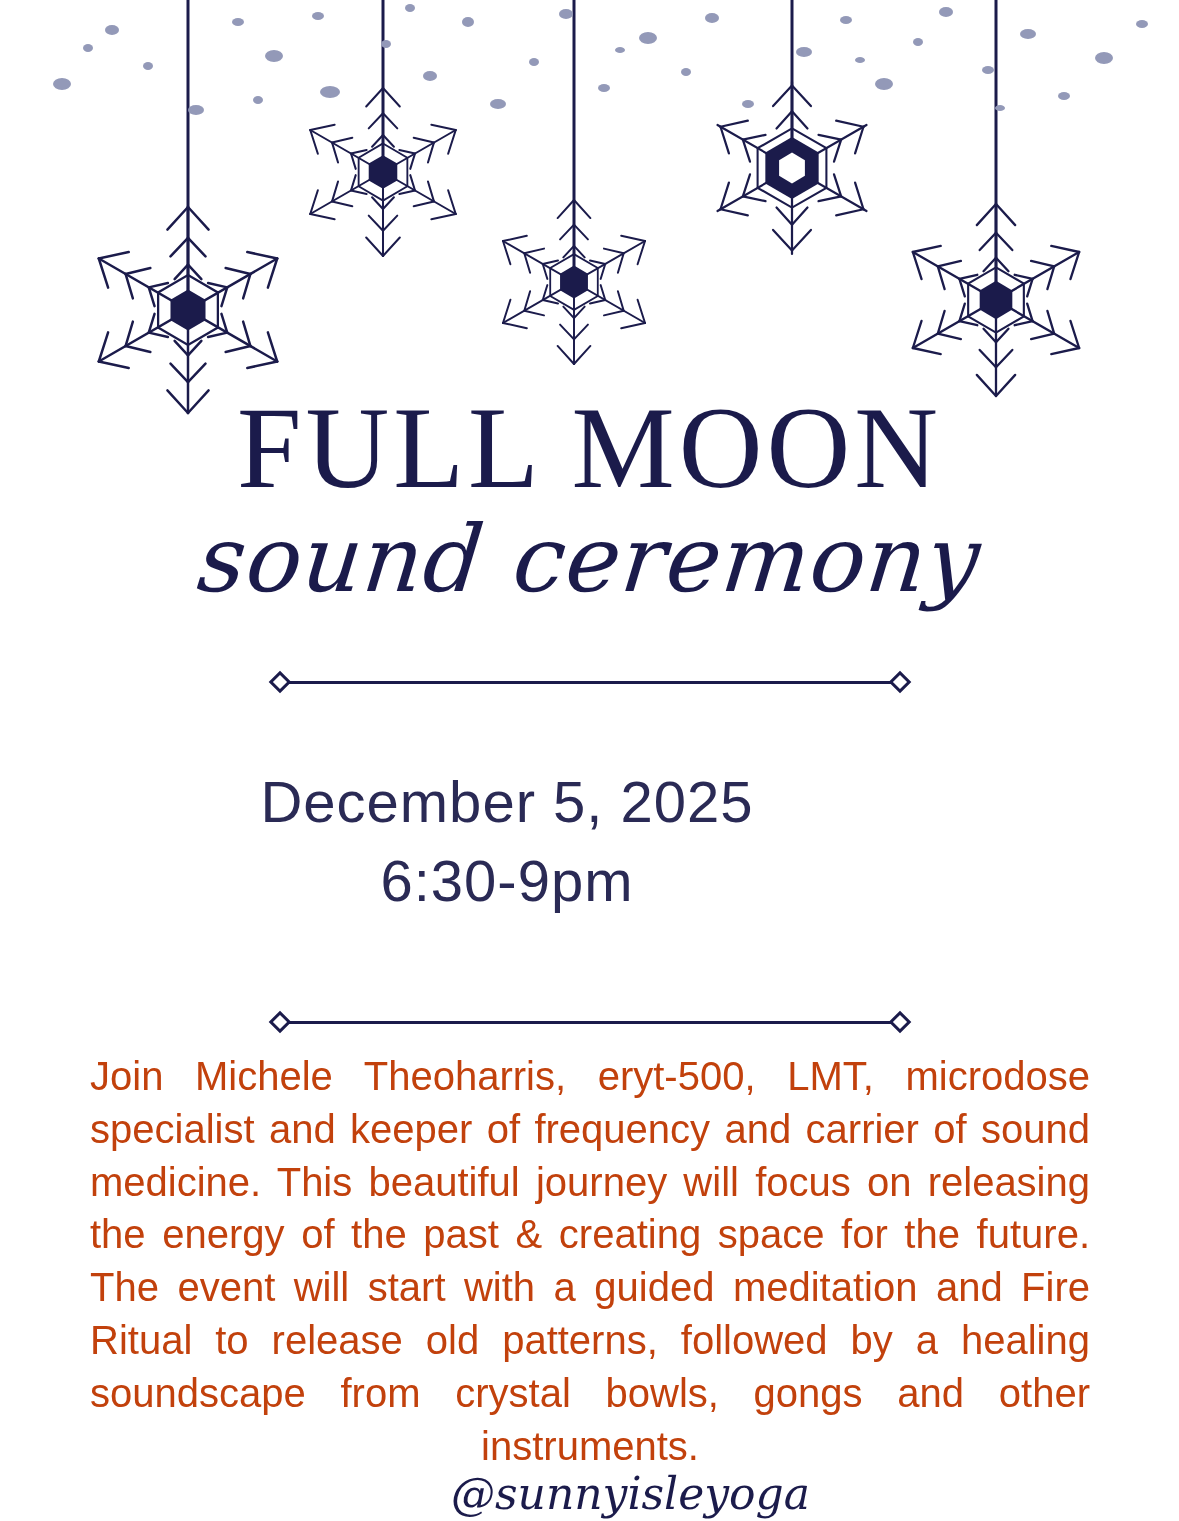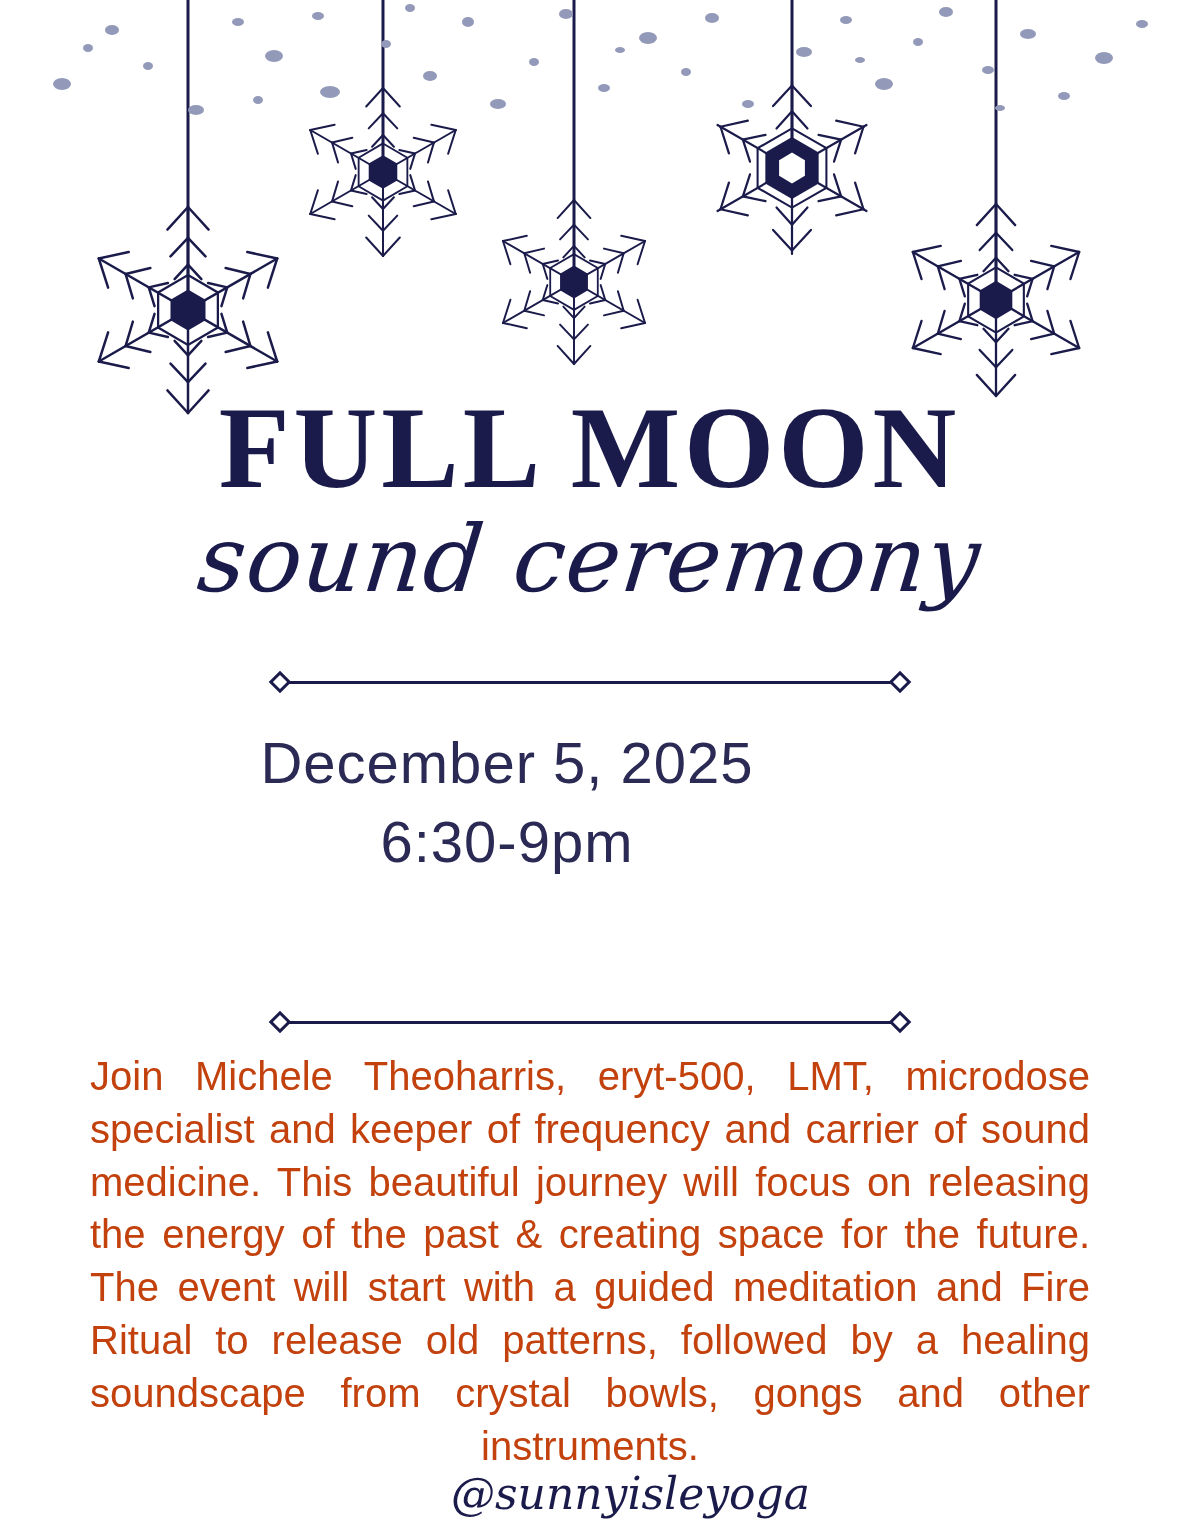--- a/index.html
+++ b/index.html
@@ -40,21 +40,21 @@
     left: 0;
     width: 1179px;
     text-align: center;
   }
   .title-main {
     font-family: "Liberation Serif", serif;
     font-size: 116px;
     letter-spacing: 4px;
     line-height: 1.0;
     color: #1b1b4b;
-    font-weight: 700;
+    font-weight: 400;
     margin: 0;
   }
   .title-script {
     font-family: "DejaVu Serif", serif;
     font-style: italic;
     font-size: 92px;
     line-height: 1.05;
     color: #1b1b4b;
     margin: 6px 0 0 0;
     letter-spacing: 1px;
@@ -89,21 +89,21 @@
     width: 10px;
     height: 10px;
   }
 
   #divider-top { top: 672px; }
   #divider-bottom { top: 1012px; }
 
   
   .details {
     position: absolute;
-    top: 724px;
+    top: 763px;
     left: 0;
     width: 1014px;
     text-align: center;
     color: #2a2a55;
   }
   .details .line {
     font-family: "Liberation Sans", sans-serif;
     font-size: 58px;
     letter-spacing: 1px;
     line-height: 1.36;

